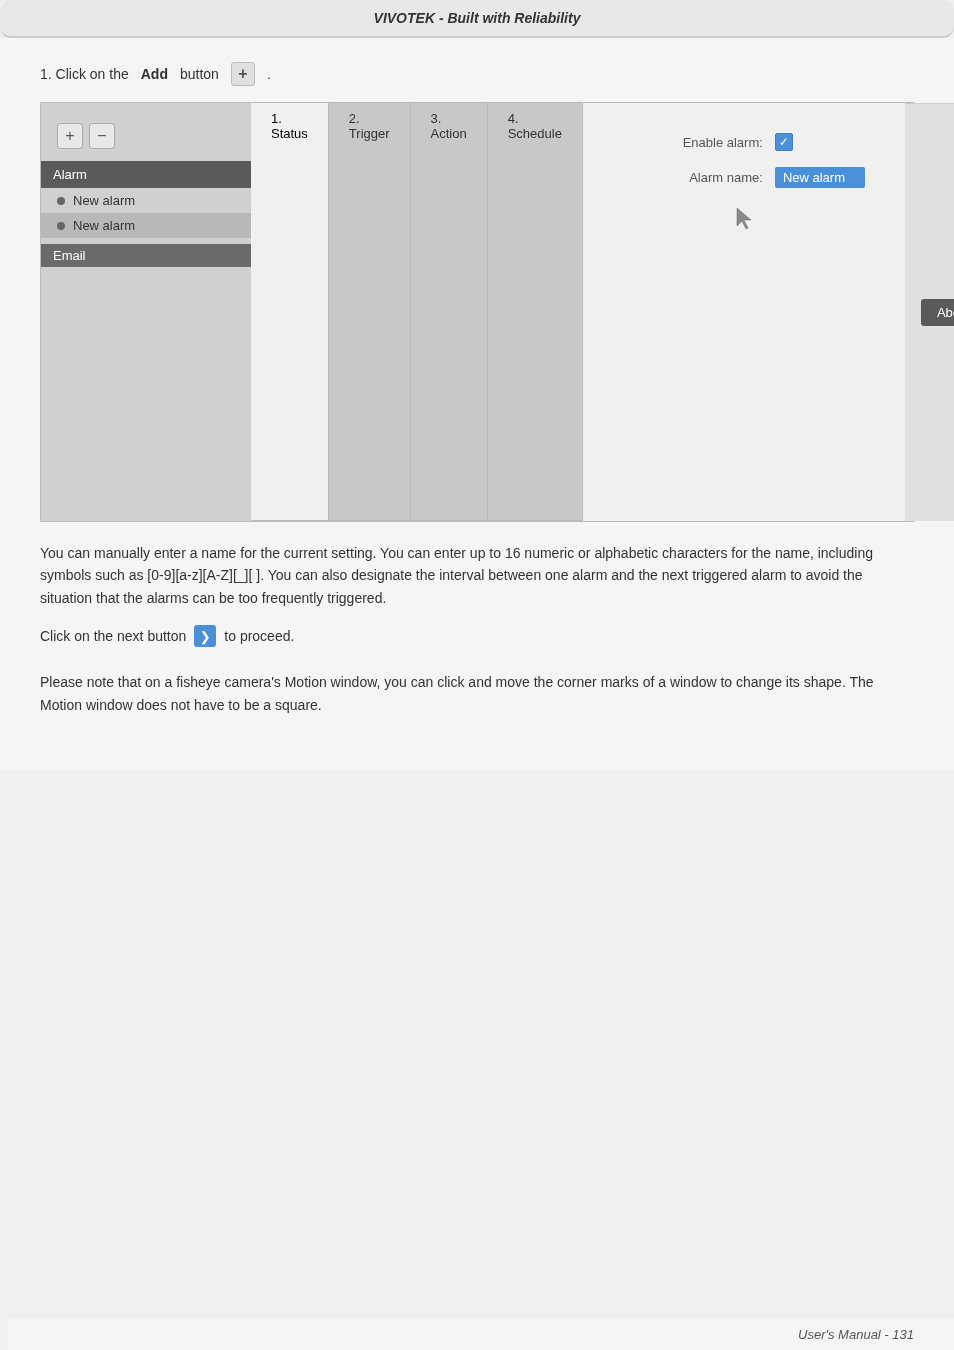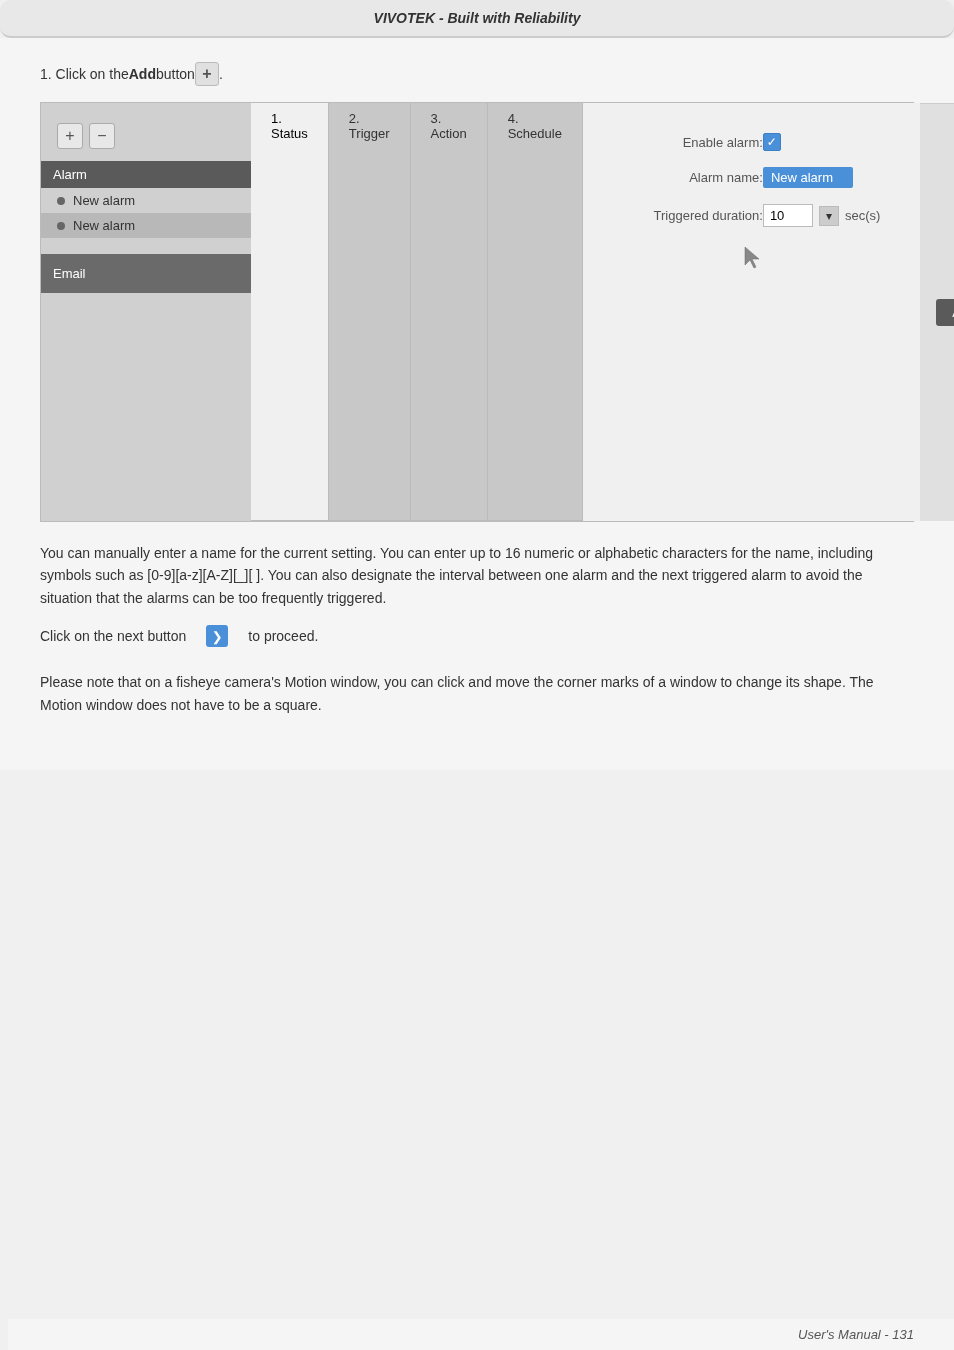--- a/index.html
+++ b/index.html
@@ -30,21 +30,21 @@
       margin-bottom: 12px;
       font-size: 14px;
       color: #333;
     }
     .intro-step {
       margin-bottom: 16px;
       font-size: 14px;
       color: #333;
       display: flex;
       align-items: center;
-      gap: 0;
+      gap: 12px;
     }
     .add-button-inline {
       display: inline-flex;
       align-items: center;
       justify-content: center;
       width: 24px;
       height: 24px;
       background: #e0e0e0;
       border: 1px solid #bbb;
       border-radius: 3px;
@@ -78,21 +78,21 @@
       border: 1px solid #aaa;
       border-radius: 3px;
       display: flex;
       align-items: center;
       justify-content: center;
       font-size: 16px;
       color: #555;
       cursor: pointer;
     }
     .sidebar-section {
-      margin-bottom: 16px;
+      margin-bottom: 6px;
     }
     .sidebar-section-header {
       background: #5a5a5a;
       color: #fff;
       padding: 6px 12px;
       font-size: 13px;
       cursor: pointer;
     }
     .sidebar-item {
       display: flex;
@@ -109,21 +109,21 @@
     .dot {
       width: 8px;
       height: 8px;
       border-radius: 50%;
       background: #666;
       flex-shrink: 0;
     }
     .sidebar-email-section {
       background: #6a6a6a;
       color: #fff;
-      padding: 12px 12px;
+      padding: 4px 12px;
       font-size: 13px;
     }
     
     .main-content {
       flex: 1;
       background: #f0f0f0;
       padding: 0;
       display: flex;
       flex-direction: row;
     }
@@ -145,21 +145,21 @@
       font-weight: 500;
     }
     .form-area {
       padding: 30px 40px;
       flex: 1;
     }
     .form-row {
       display: flex;
       align-items: center;
       margin-bottom: 16px;
-      gap: 0;
+      gap: 12px;
     }
     .form-label {
       width: 140px;
       text-align: right;
       font-size: 13px;
       color: #555;
     }
     .checkbox-checked {
       width: 18px;
       height: 18px;
@@ -242,21 +242,21 @@
     }
     .description-text {
       margin-bottom: 16px;
       font-size: 14px;
       color: #333;
       line-height: 1.6;
     }
     .next-step-text {
       display: flex;
       align-items: center;
-      gap: 20px;
+      gap: 8px;
       margin-bottom: 24px;
       font-size: 14px;
       color: #333;
     }
     .next-btn-inline {
       background: #4a90d9;
       color: white;
       width: 22px;
       height: 22px;
       border-radius: 3px;
@@ -344,28 +344,20 @@
         <div class="form-row">
           <span class="form-label">Enable alarm:</span>
           <div class="checkbox-checked">✓</div>
         </div>
 
         <div class="form-row">
           <span class="form-label">Alarm name:</span>
           <div class="text-input">New alarm</div>
         </div>
 
-        <div class="form-row">
-          <span class="form-label">Triggered duration:</span>
-          <div class="number-input-group">
-            <input class="number-input" type="text" value="10" style="">
-            <span class="dropdown-arrow">▾</span>
-            <span class="unit-text">sec(s)</span>
-          </div>
-        </div>
 
         <div class="cursor-icon">
           <svg width="30" height="30" viewBox="0 0 30 30">
             <path d="M8 4 L8 22 L13 17 L17 25 L19 24 L15 16 L22 16 Z" fill="#888" stroke="#666" stroke-width="0.5"></path>
           </svg>
         </div>
       </div>
 
       <div class="panel-footer">
         <button class="abort-btn">Abort</button>

